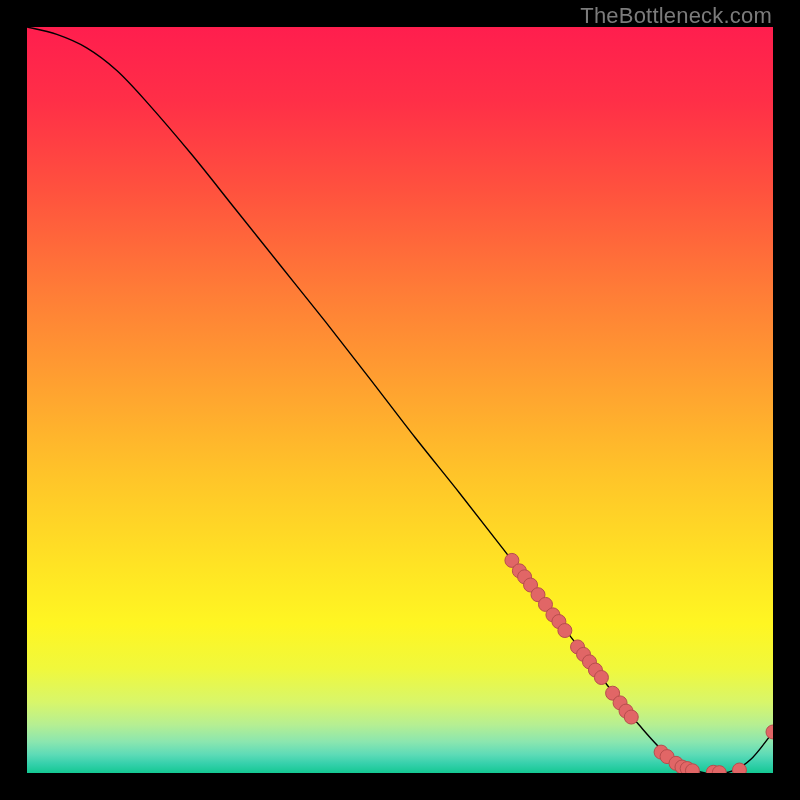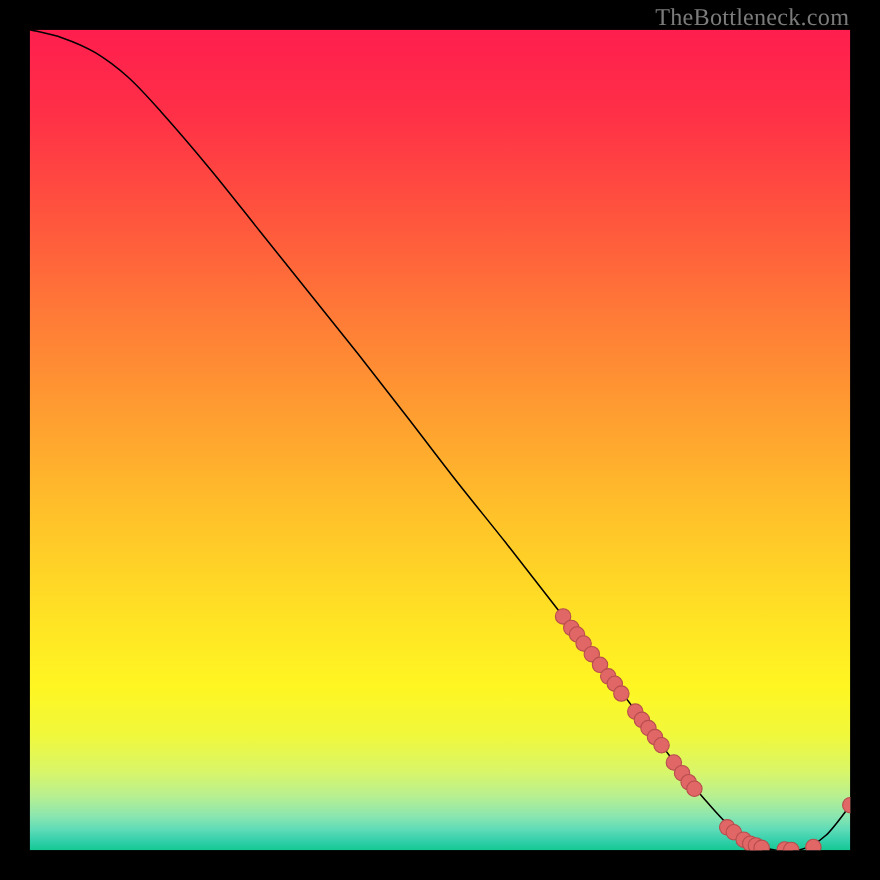--- a/index.html
+++ b/index.html
@@ -14,21 +14,21 @@
     position: absolute;
     left: 27px;
     top: 27px;
     width: 746px;
     height: 746px;
   }
   .watermark {
     position: absolute;
     right: 28px;
     top: 3px;
-    font-family: Liberation Serif, serif;
+    font-family: Liberation Sans, sans-serif;
     font-size: 22px;
     color: #7b7b7b;
     letter-spacing: 0.2px;
   }
   svg { display: block; }
 </style>
 </head>
 <body>
 
 <div class="watermark">TheBottleneck.com</div>

